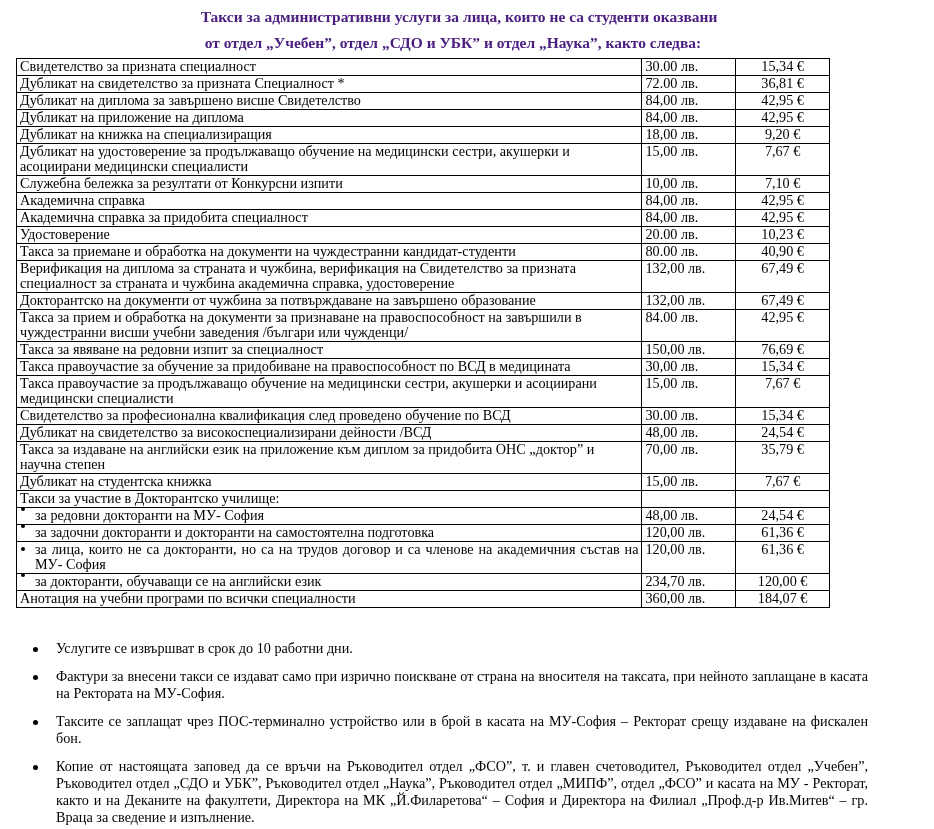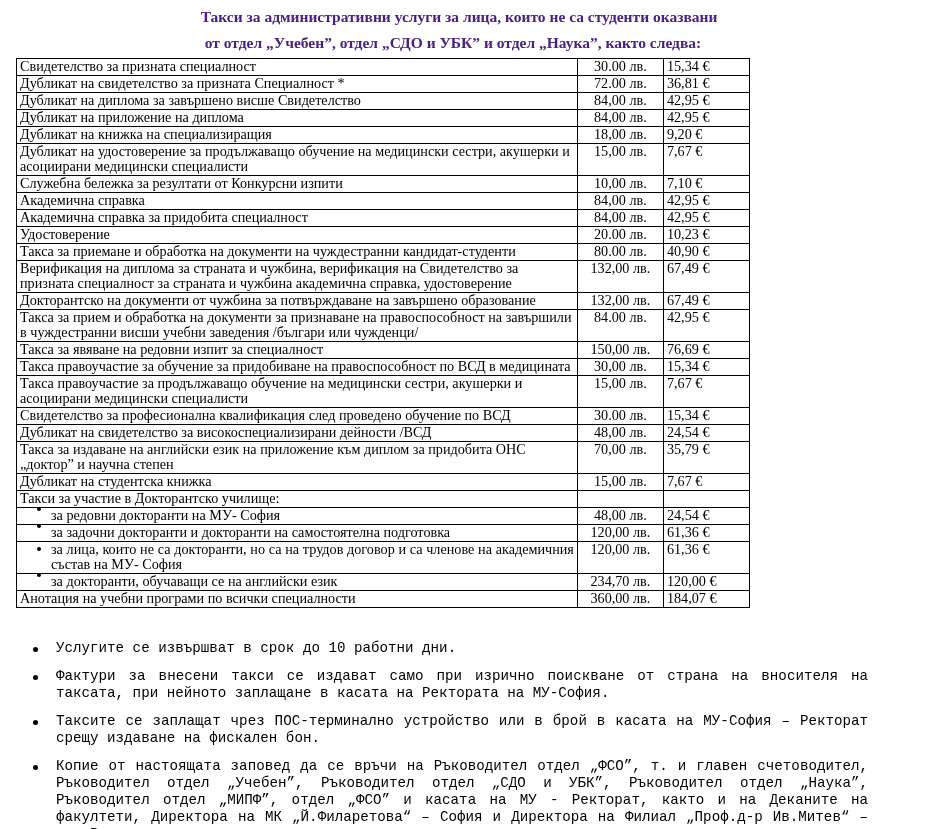--- a/index.html
+++ b/index.html
@@ -2,34 +2,34 @@
 <html><head>
 <meta charset="utf-8">
 <style>
   html, body { margin:0; padding:0; background:#ffffff; }
   body { width:934px; height:829px; overflow:hidden; position:relative;
          font-family:"Liberation Serif", serif; color:#000; }
   .title { position:absolute; left:0; width:934px; text-align:center;
            font-weight:bold; font-size:15.5px; color:#4b2080; }
   .t1 { top:8px; left:-8px; }
   .t2 { top:34px; left:-14px; }
-  table.fees { position:absolute; left:16px; top:58px; width:734px;
+  table.fees { position:absolute; left:16px; top:58px; width:814px;
                border-collapse:collapse; font-size:14.2px; line-height:15px; }
   table.fees td { border:1px solid #000; padding:0 3px 1px 3px; vertical-align:top; }
   td.name { width:650px; }
-  td.bgn { width:90px; text-align:center; }
-  td.eur { width:90px; }
-  td.name.sub { padding-left:20px; }
+  td.bgn { width:90px; text-align:left; }
+  td.eur { width:90px; text-align:center; }
+  td.name.sub { padding-left:4px; }
   .dot { display:inline-block; width:4px; height:4px; border-radius:50%;
          background:#000; vertical-align:middle; margin:0 10px 0 0; position:relative; top:-1px; }
   .subwrap { display:flex; }
   .subwrap .txt { text-align:justify; flex:1; }
   .notes { position:absolute; left:30px; top:640px; width:838px;
            font-size:14.2px; line-height:17px; margin:0; padding:0; list-style:none; }
-  .notes li { position:relative; padding-left:26px; margin-bottom:11px; text-align:justify;font-family:Liberation Mono, monospace; }
+  .notes li { position:relative; padding-left:26px; margin-bottom:11px; text-align:justify; }
   .notes li .bullet { position:absolute; left:3px; top:7px; width:5px; height:5px;
                       border-radius:50%; background:#000; }
 </style>
 </head>
 <body>
 
 <div class="title t1">Такси за административни услуги за лица, които не са студенти оказвани</div>
 <div class="title t2">от отдел „Учебен”, отдел „СДО и УБК” и отдел „Наука”, както следва:</div>
 
 <table class="fees">

